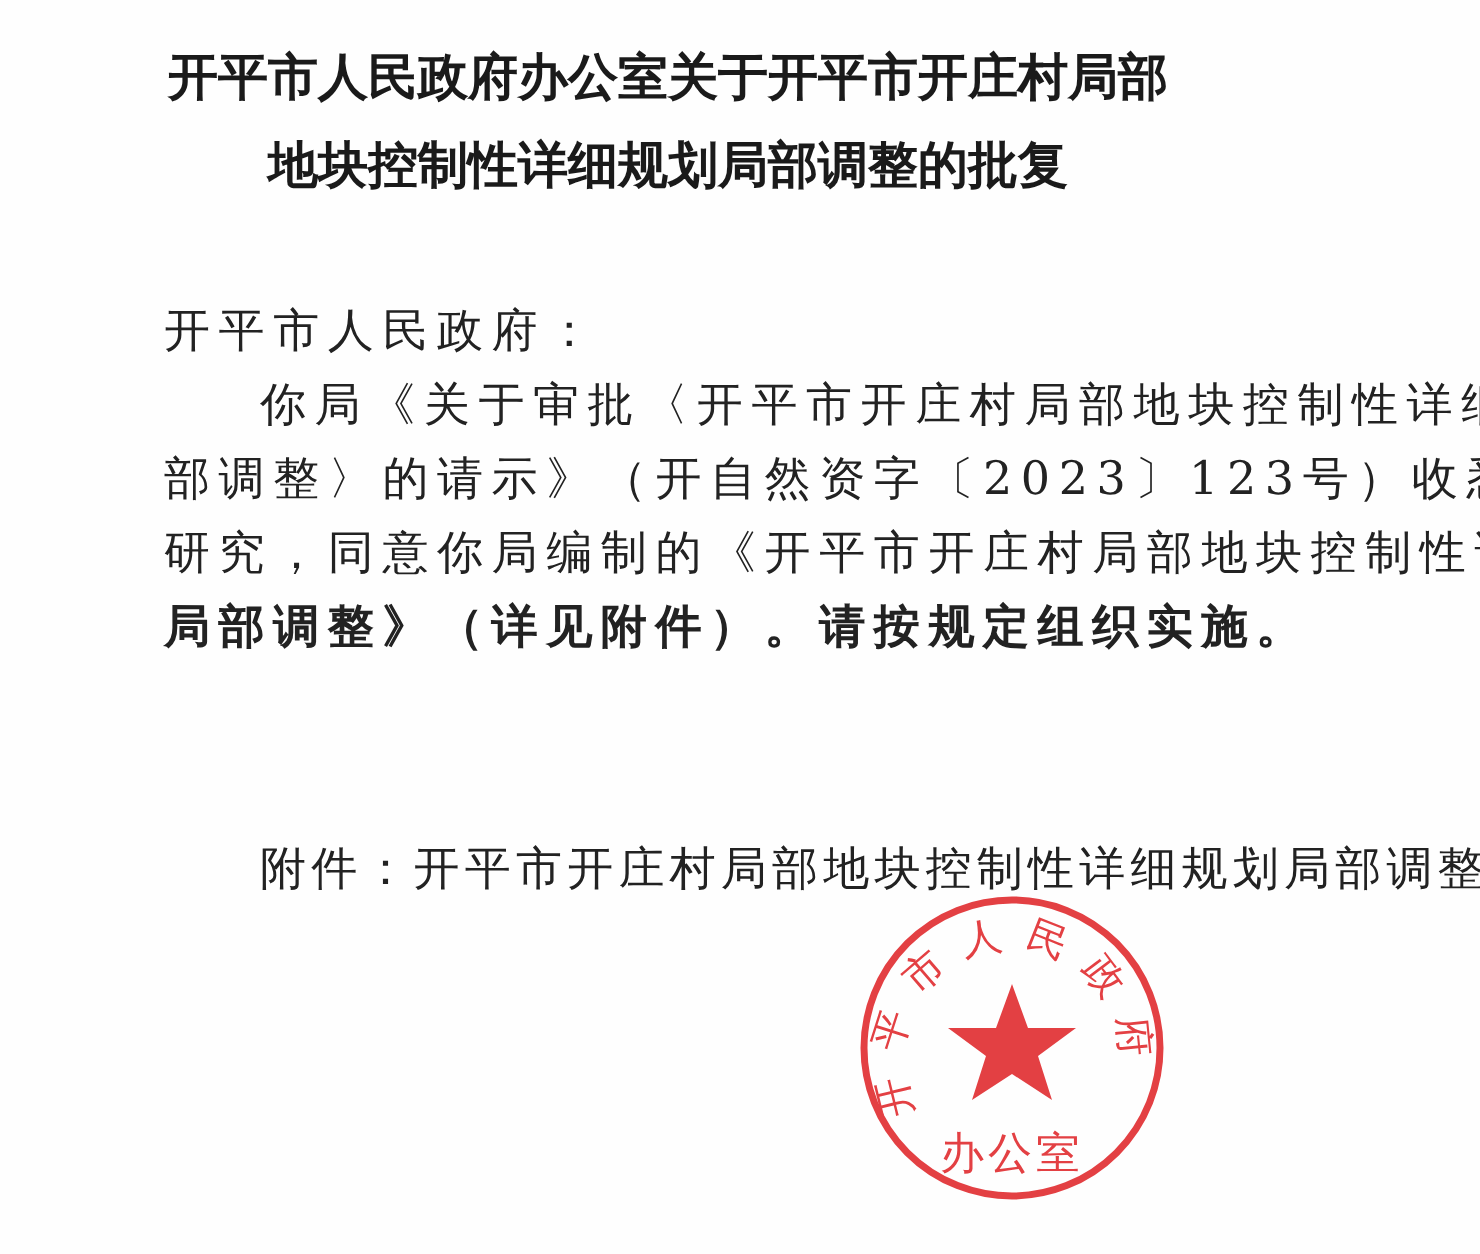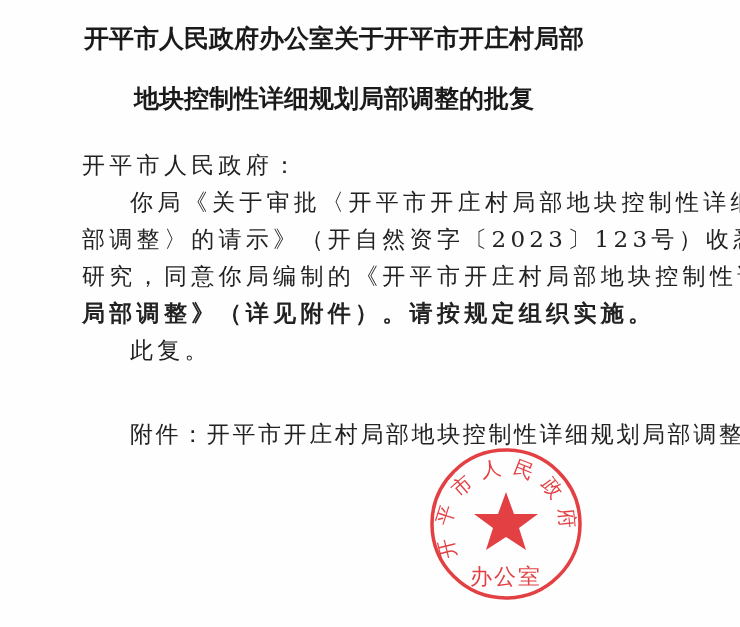--- a/index.html
+++ b/index.html
@@ -5,21 +5,21 @@
     html, body { margin: 0; padding: 0; background: #ffffff; }
     body { width: 740px; height: 627px; position: relative; overflow: hidden; }
     .page { position: absolute; left: 0; top: 0; width: 740px; height: 627px; background: #fefefe; }
     .title {
       position: absolute; left: 0; width: 668px; text-align: center;
       font-family: "DejaVu Serif", "Liberation Serif", serif;
       font-weight: bold; font-size: 25px; color: #1a1a1a; letter-spacing: 0px;
       white-space: nowrap;
     }
     .t1 { top: 22px; }
-    .t2 { top: 66px; margin-top: 16px; }
+    .t2 { top: 66px; }
     .line {
       position: absolute; font-family: "DejaVu Serif", "Liberation Serif", serif;
       font-size: 23px; color: #222; white-space: nowrap; letter-spacing: 4.3px;
     }
     .seal {
       position: absolute; left: 428px; top: 446px; width: 156px; height: 156px;
       z-index: 2; pointer-events: none; opacity: 0.88;
     }
     .sig { z-index: 3; letter-spacing: 2px; }
   </style>
@@ -30,21 +30,20 @@
   <div class="title t1">开平市人民政府办公室关于开平市开庄村局部</div>
   <div class="title t2">地块控制性详细规划局部调整的批复</div>
 
   <div class="line" style="left:82px; top:150px;">开平市人民政府：</div>
 
   <div class="line" style="left:130px; top:187px;">你局《关于审批〈开平市开庄村局部地块控制性详细规划局</div>
   <div class="line" style="left:82px; top:224px;">部调整〉的请示》（开自然资字〔2023〕123号）收悉。经市政府</div>
   <div class="line" style="left:82px; top:261px;">研究，同意你局编制的《开平市开庄村局部地块控制性详细规划</div>
   <div class="line" style="left:82px; top:298px;font-weight:bold;">局部调整》（详见附件）。请按规定组织实施。</div>
 
-  <div class="line" style="left:130px; top:335px;">此复。</div>
 
   <div class="line" style="left:130px; top:419px; letter-spacing:2.6px;">附件：开平市开庄村局部地块控制性详细规划局部调整</div>
 
   <div class="seal">
     <svg width="156" height="156" viewBox="0 0 156 156" xmlns="http://www.w3.org/2000/svg">
       <defs>
         <path id="arcpath" d="M 30 110 A 55 55 0 1 1 126 110" fill="none"></path>
       </defs>
       <circle cx="78" cy="78" r="74" fill="none" stroke="#e0262a" stroke-width="3.5"></circle>
       <text font-family="DejaVu Serif, serif" font-size="20" fill="#e0262a" letter-spacing="10">

